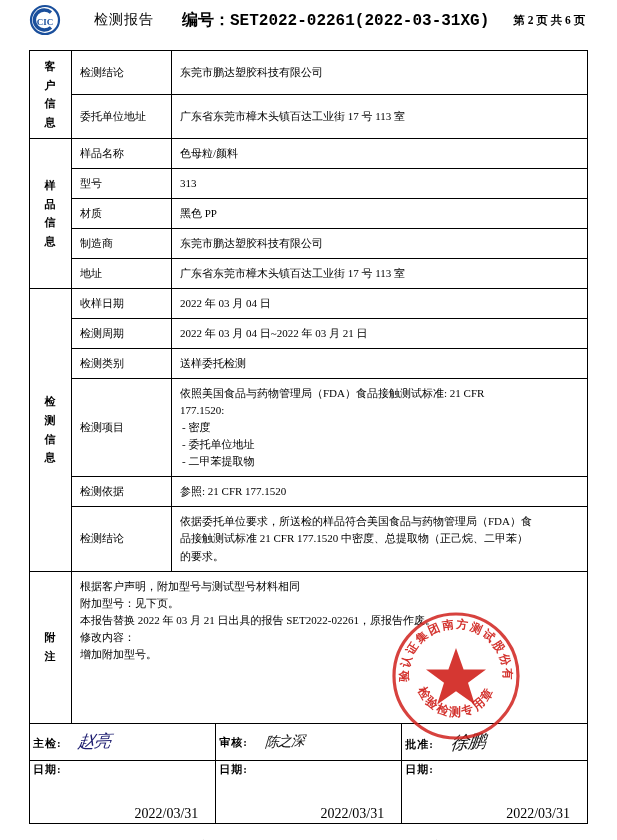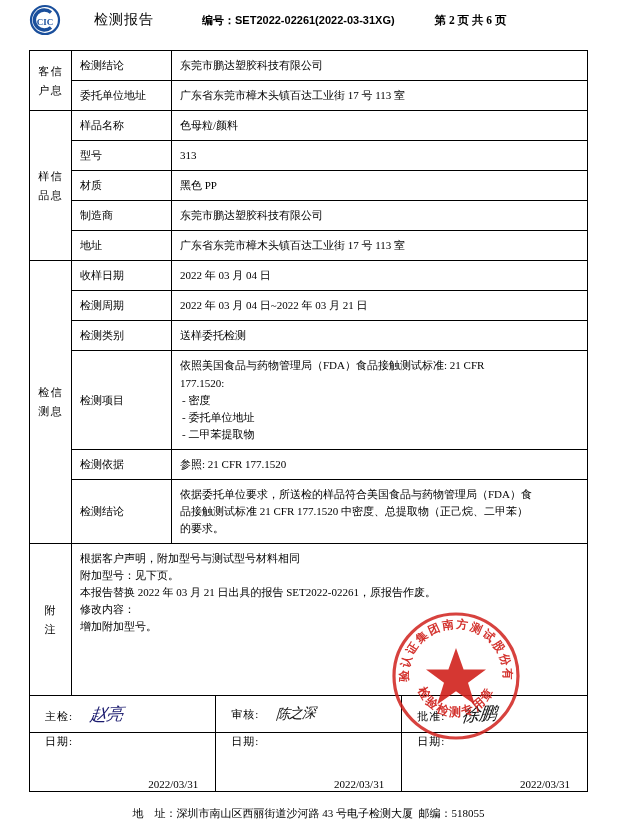--- a/index.html
+++ b/index.html
@@ -41,30 +41,30 @@
   }
   .logo svg { display:block; }
   .hdr-title {
     font-size: 14px;
     font-weight: normal;
     letter-spacing: 1px;
     margin-left: 24px;
     white-space: nowrap;
   }
   .hdr-no {
-    font-size: 11px;
-    font-weight: bold;
-    margin-left: 48px;
+    font-size: 16px;
+    font-weight: bold;
+    margin-left: 28px;
     white-space: nowrap;
-    font-family: Liberation Sans, sans-serif;
+    font-family: Liberation Mono, monospace;
   }
   .hdr-page {
     font-size: 11.5px;
     font-weight: bold;
-    margin-left: 40px;
+    margin-left: 24px;
     white-space: nowrap;
   }
 
   
   table.main {
     border-collapse: collapse;
     width: 559px;
     margin: 4px auto 0 auto;
     table-layout: fixed;
   }
@@ -85,24 +85,25 @@
   td.label {
     width: 92px;
     padding-left: 10px;
     white-space: nowrap;
   }
   td.value {
     padding-left: 10px;
   }
   .side-inner {
     display: flex;
-    flex-direction: row;
+    flex-direction: column;
     align-items: center;
     justify-content: center;
     line-height: 1.7;
+    font-weight: bold;
   }
   .multi {
     line-height: 1.7;
   }
   .multi div { white-space: nowrap; }
   .indent { padding-left: 2px; }
 
   td.note-cell {
     padding: 7px 10px;
     line-height: 1.85;
@@ -119,42 +120,43 @@
   table.sig td {
     border: 1px solid #000;
     border-top: none;
     font-size: 11px;
     height: 34px;
     vertical-align: middle;
   }
   .sig-row td { position: relative; }
   .sig-label {
     display: inline-block;
-    padding-left: 14px;
+    padding-left: 2px;
     letter-spacing: 1px;
+    font-weight: bold;
   }
   .sig-val {
     display: inline-block;
     margin-left: 14px;
   }
   .handwrite {
     font-family: "DejaVu Serif", serif;
     font-style: italic;
     font-size: 17px;
     color: #1a1a6e;
     letter-spacing: -1px;
     transform: skewX(-8deg) rotate(-2deg);
     display: inline-block;
   }
   .hw2 { font-size: 14px; color:#111; transform: skewX(-6deg) rotate(-3deg);}
   .hw3 { font-size: 18px; color:#111; transform: skewX(-10deg) rotate(-4deg);}
   .date-val {
     float: right;
     padding-right: 16px;
-    font-size: 11px;
+    font-size: 14px;
     margin-top: 44px;
   }
 
   
   .stamp {
     position: absolute;
     left: 390px;
     top: 610px;
     width: 132px;
     height: 132px;

